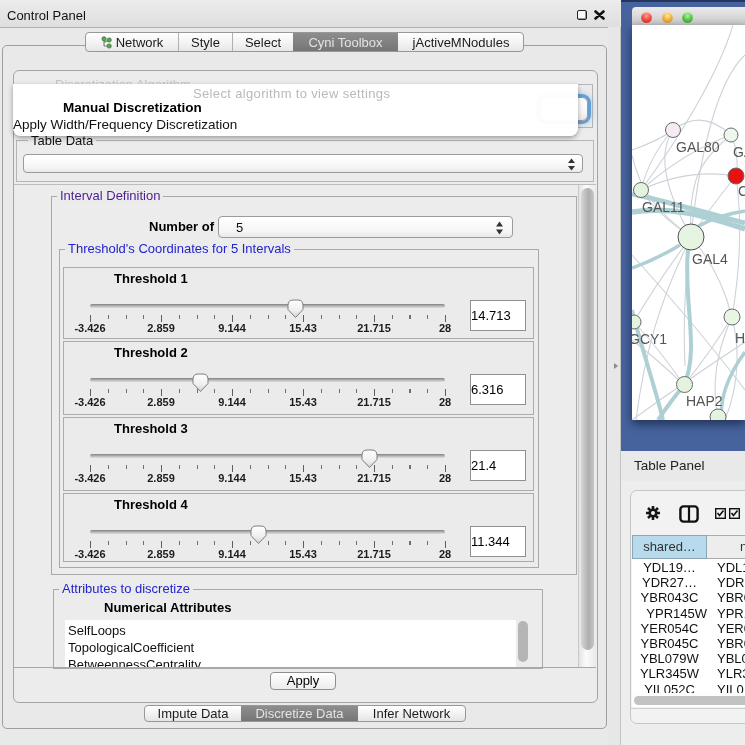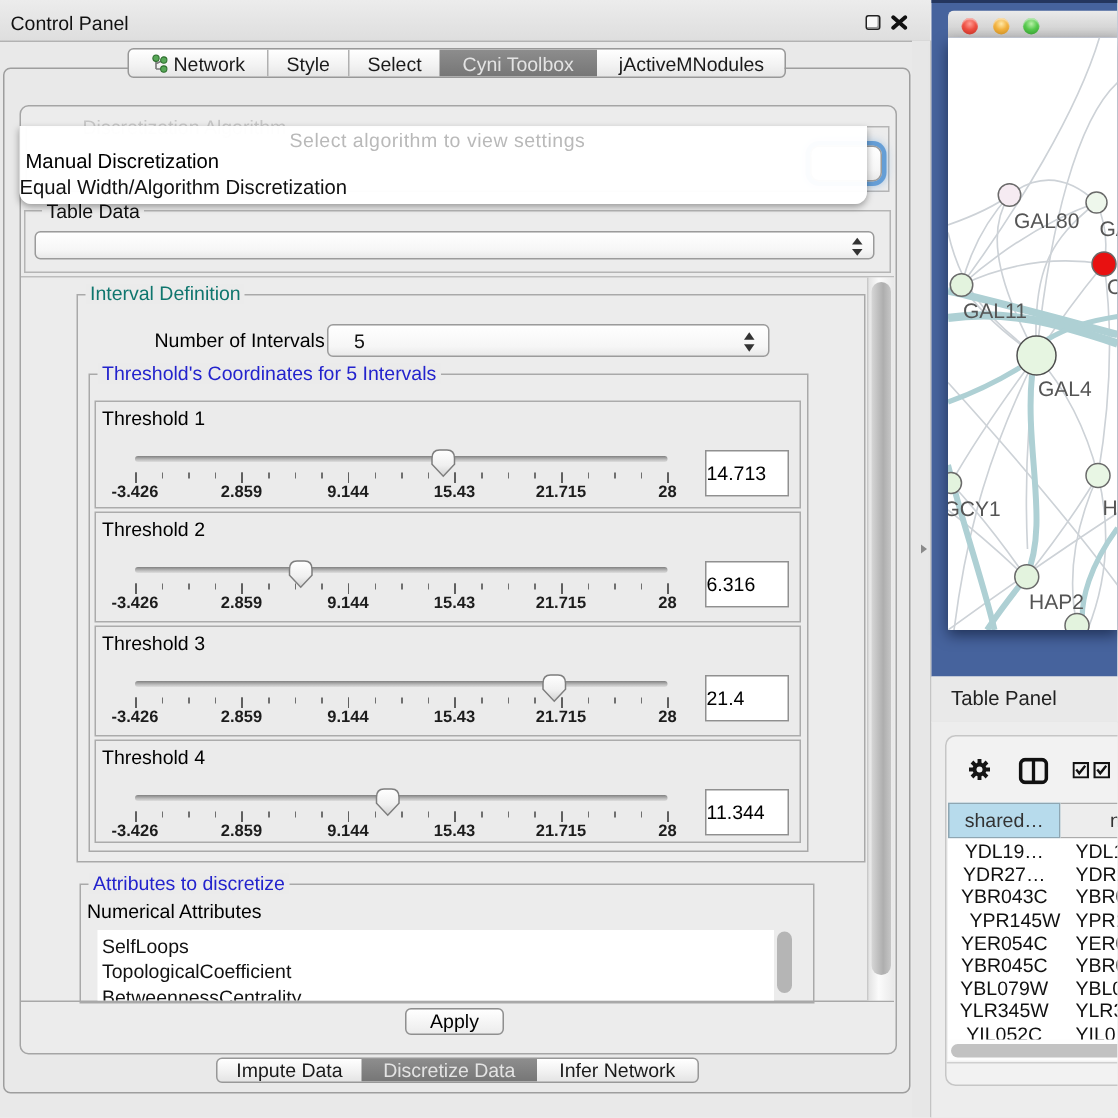--- a/index.html
+++ b/index.html
@@ -1,18 +1,18 @@
 <!DOCTYPE html>
 <html><head><meta charset="utf-8">
 <style>
 html,body{margin:0;padding:0;}
 body{width:745px;height:745px;position:relative;overflow:hidden;
  font-family:"Liberation Sans",sans-serif;background:#e9e9e9;}
 .abs{position:absolute;}
-.b{font-weight:normal;}
+.b{font-weight:bold;margin-left:46px;}
 .grp{position:absolute;border:1px solid #a9a9a9;}
 .grp>span{position:absolute;top:-8px;left:5px;background:#ebebeb;padding:0 3px;font-size:13px;line-height:14px;white-space:nowrap;}
 .tick{position:absolute;background:
  repeating-linear-gradient(90deg,#6f6f6f 0px,#6f6f6f 1px,transparent 1px,transparent 17.75px);}
 .tickM{position:absolute;background:
  repeating-linear-gradient(90deg,#5f5f5f 0px,#5f5f5f 1px,transparent 1px,transparent 71px);}
 .slbl{position:absolute;font-size:11px;font-weight:bold;color:#1c1c1c;transform:translateX(-50%);white-space:nowrap;}
 .vbox{position:absolute;width:56px;height:31px;box-sizing:border-box;border:1px solid #909090;background:#fff;font-size:13px;line-height:29px;padding-right:5px;}
 .track{position:absolute;left:90px;width:355px;height:4px;border-radius:2px;
  background:linear-gradient(180deg,#808080,#b9b9b9 55%,#dedede);}
@@ -57,21 +57,21 @@
 <div class="grp" style="left:17px;top:84px;width:574px;height:42px;border-color:#b5b5b5;"></div>
 <div class="combo" style="left:540px;top:97px;width:48px;height:24px;box-shadow:0 0 0 3px rgba(96,155,213,.95), 0 0 6px 3px rgba(120,170,220,.6);border-radius:6px;"></div>
 <div class="abs" style="left:55px;top:77px;font-size:13px;color:#c6c6c6;">Discretization Algorithm</div>
 
 <div class="abs" style="left:14px;top:184px;width:582px;height:1px;background:#bdbdbd;"></div>
 <div class="abs" style="left:14px;top:667px;width:582px;height:1px;background:#a8a8a8;"></div>
 <div class="abs" style="left:578px;top:185px;width:18px;height:482px;background:linear-gradient(90deg,#e3e3e3,#fbfbfb 40%,#e9e9e9);border-left:1px solid #c9c9c9;box-sizing:border-box;"></div>
 <div class="abs" style="left:581px;top:188px;width:13px;height:462px;border-radius:7px;background:linear-gradient(90deg,#d6d6d6,#aeaeae 60%,#c6c6c6);"></div>
 
 <div class="grp" style="left:51px;top:196px;width:524px;height:377px;">
- <span style="color:#0f766e;">Interval Definition</span>
+ <span style="color:#4c1d95;">Interval Definition</span>
   </div>
 <div class="abs b" style="left:87px;top:219px;font-size:13px;padding-left:16px;">Number of Intervals</div>
 <div class="combo" style="left:218px;top:216px;width:295px;height:22px;line-height:21px;">
  <span style="padding-left:17px;">5</span>
  <svg class="abs" style="right:8px;top:4px;" width="9" height="14" viewBox="0 0 9 14">
   <path d="M4.5 0.5 L8 5.5 L1 5.5 Z" fill="#333"></path>
       <path d="M4.5 13.5 L8 8.5 L1 8.5 Z" fill="#333"></path>
     </svg>
 </div>
 <div class="grp" style="left:59px;top:249px;width:478px;height:317px;">
@@ -303,12 +303,12 @@
  <div style="position:absolute;left:0;top:122.6px;width:75px;text-align:center;line-height:15.2px;">YIL052C</div>
  <div style="position:absolute;left:85px;top:122.6px;line-height:15.2px;">YIL0</div>
 </div>
 <div class="abs" style="left:632px;top:693px;width:113px;height:14px;background:#fdfdfd;"></div>
 <div class="abs" style="left:634px;top:696px;width:111px;height:9px;border-radius:4.5px 0 0 4.5px;background:#c2c2c2;"></div>
 <div class="abs" style="left:631px;top:708px;width:114px;height:1px;background:#cfcfcf;"></div>
 
 <div class="abs" style="left:13px;top:84px;width:565px;height:52px;background:rgba(255,255,255,.97);border-radius:0 0 8px 8px;box-shadow:0 2px 5px rgba(0,0,0,.35);"></div>
 <div class="abs" style="left:193px;top:86px;font-size:13px;color:#b9b9b9;letter-spacing:.35px;">Select algorithm to view settings</div>
 <div class="abs b" style="left:17px;top:100px;font-size:13.5px;color:#000;">Manual Discretization</div>
-<div class="abs" style="left:13px;top:117px;font-size:13.5px;color:#111;">Equal Width/Algorithm Discretization</div>
+<div class="abs" style="left:13px;top:117px;font-size:13.5px;color:#111;">Apply Width/Frequency Discretization</div>
 </body></html>

